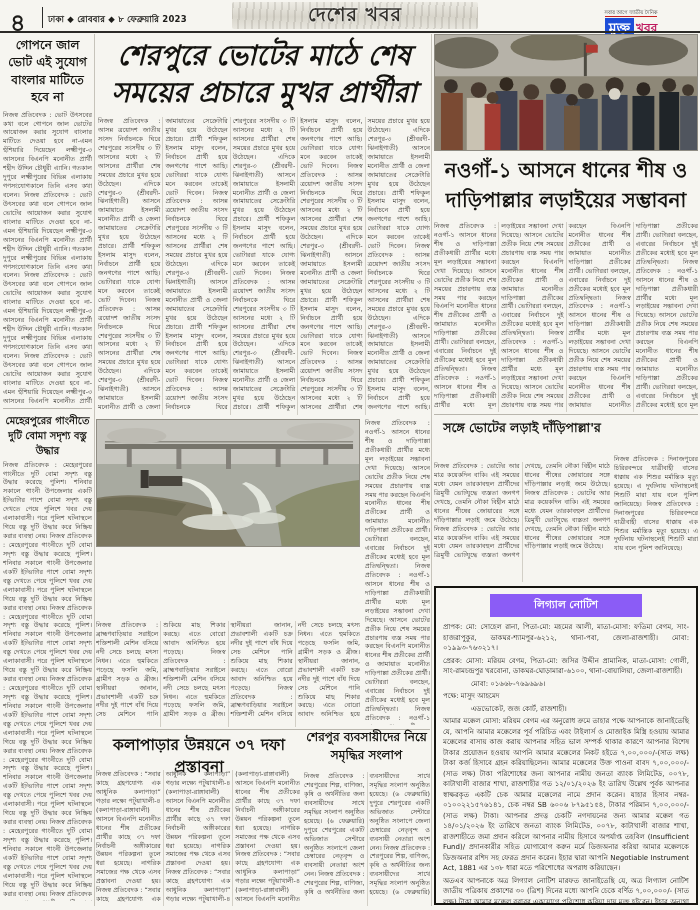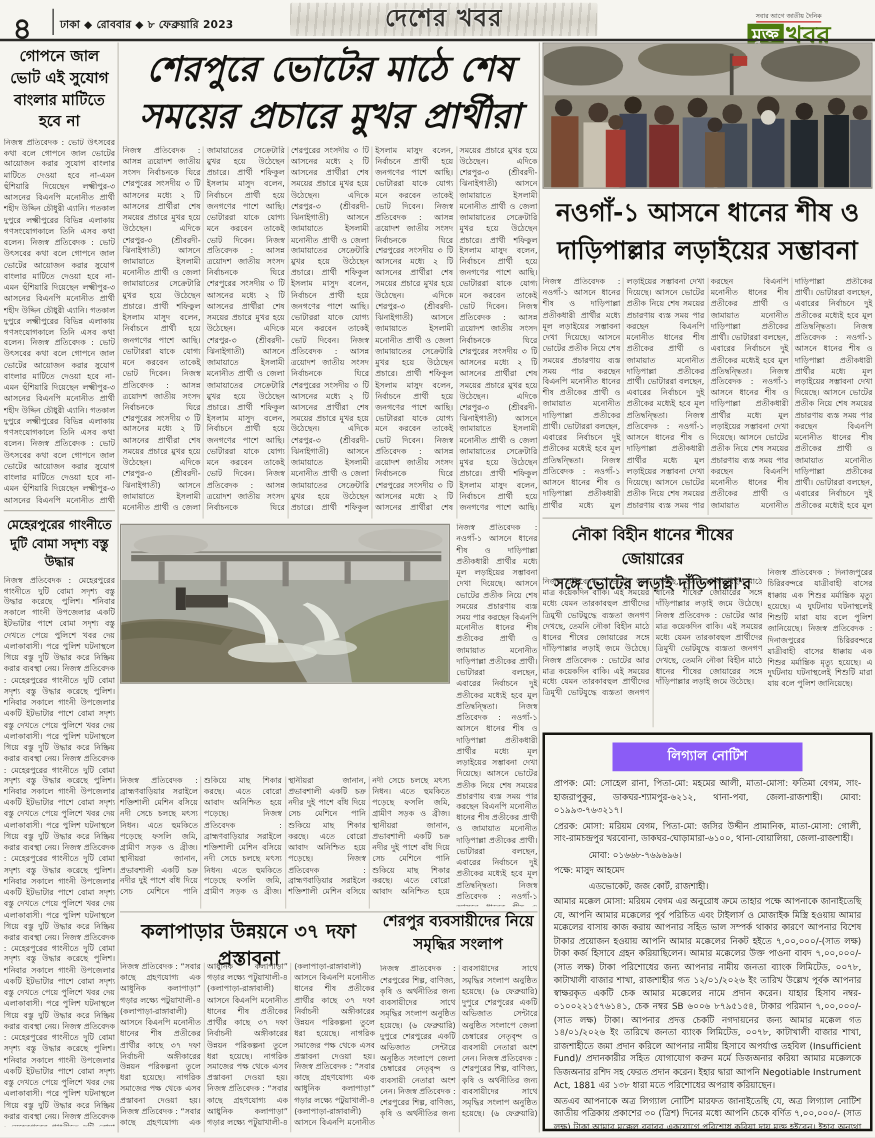--- a/index.html
+++ b/index.html
@@ -13,22 +13,22 @@
           background:
             repeating-linear-gradient(95deg,rgba(120,115,105,.18) 0 2px,rgba(0,0,0,0) 2px 7px),
             linear-gradient(180deg,#edebe4,#d8d5cb 55%,#e8e6de);
           display:flex;align-items:center;justify-content:center;border-radius:2px;}
   .banner-title{font-size:19px;font-weight:800;color:#35332e;letter-spacing:1px;
                 text-shadow:0 0 2px #ffffff,0 0 1px #ffffff;text-align:right;}
   .logo{position:absolute;right:6px;top:1px;width:126px;text-align:center;line-height:1;}
   .logo-tagline{display:inline-block;font-size:5px;color:#3a3a38;border-bottom:1.5px solid #c6201f;
                 padding-bottom:1px;margin-bottom:1px;}
   .logo-row{display:flex;align-items:center;justify-content:center;gap:2px;}
-  .logo-red{background:#4d7c0f;color:#fff;font-weight:800;font-size:14px;padding:3px 4px;}
-  .logo-black{font-weight:800;font-size:20px;color:#4d7c0f;font-family:Liberation Serif, serif;}
+  .logo-red{background:#1d4ed8;color:#fff;font-weight:800;font-size:14px;padding:3px 4px;}
+  .logo-black{font-weight:800;font-size:12px;color:#be185d;font-family:Liberation Serif, serif;}
   .logo-url{font-size:4.5px;color:#55524c;margin-top:1px;}
   .header-rule{position:absolute;left:0;top:31px;width:700px;height:2px;background:#2b2a27;}
   
   .vdiv{position:absolute;top:34px;width:1px;height:872px;background:#c6c3ba;}
   .hline{position:absolute;height:1px;background:#b9b6ad;}
   
   .tiny{font-size:6.3px;line-height:1.42;text-align:justify;overflow:hidden;
         word-break:break-word;color:#33312c;}
   .cols2{column-count:2;column-gap:5px;column-rule:1px solid #d2cfc6;}
   .cols3{column-count:3;column-gap:5px;column-rule:1px solid #d2cfc6;}
@@ -184,21 +184,20 @@
     </svg>
   </div>
   <div class="naogaon-head head">
     <div>নওগাঁ-১ আসনে ধানের শীষ ও</div>
     <div>দাড়িপাল্লার লড়াইয়ের সম্ভাবনা</div>
   </div>
   <div class="naogaon-body tiny cols4">নিজস্ব প্রতিবেদক : নওগাঁ-১ আসনে ধানের শীষ ও দাড়িপাল্লা প্রতীকধারী প্রার্থীর মধ্যে মূল লড়াইয়ের সম্ভাবনা দেখা দিয়েছে। আসনে ভোটের প্রতীক নিয়ে শেষ সময়ের প্রচারণায় ব্যস্ত সময় পার করছেন বিএনপি মনোনীত ধানের শীষ প্রতীকের প্রার্থী ও জামায়াত মনোনীত দাড়িপাল্লা প্রতীকের প্রার্থী। ভোটাররা বলছেন, এবারের নির্বাচনে দুই প্রতীকের মধ্যেই হবে মূল প্রতিদ্বন্দ্বিতা। নিজস্ব প্রতিবেদক : নওগাঁ-১ আসনে ধানের শীষ ও দাড়িপাল্লা প্রতীকধারী প্রার্থীর মধ্যে মূল লড়াইয়ের সম্ভাবনা দেখা দিয়েছে। আসনে ভোটের প্রতীক নিয়ে শেষ সময়ের প্রচারণায় ব্যস্ত সময় পার করছেন বিএনপি মনোনীত ধানের শীষ প্রতীকের প্রার্থী ও জামায়াত মনোনীত দাড়িপাল্লা প্রতীকের প্রার্থী। ভোটাররা বলছেন, এবারের নির্বাচনে দুই প্রতীকের মধ্যেই হবে মূল প্রতিদ্বন্দ্বিতা। নিজস্ব প্রতিবেদক : নওগাঁ-১ আসনে ধানের শীষ ও দাড়িপাল্লা প্রতীকধারী প্রার্থীর মধ্যে মূল লড়াইয়ের সম্ভাবনা দেখা দিয়েছে। আসনে ভোটের প্রতীক নিয়ে শেষ সময়ের প্রচারণায় ব্যস্ত সময় পার করছেন বিএনপি মনোনীত ধানের শীষ প্রতীকের প্রার্থী ও জামায়াত মনোনীত দাড়িপাল্লা প্রতীকের প্রার্থী। ভোটাররা বলছেন, এবারের নির্বাচনে দুই প্রতীকের মধ্যেই হবে মূল প্রতিদ্বন্দ্বিতা। নিজস্ব প্রতিবেদক : নওগাঁ-১ আসনে ধানের শীষ ও দাড়িপাল্লা প্রতীকধারী প্রার্থীর মধ্যে মূল লড়াইয়ের সম্ভাবনা দেখা দিয়েছে। আসনে ভোটের প্রতীক নিয়ে শেষ সময়ের প্রচারণায় ব্যস্ত সময় পার করছেন বিএনপি মনোনীত ধানের শীষ প্রতীকের প্রার্থী ও জামায়াত মনোনীত দাড়িপাল্লা প্রতীকের প্রার্থী। ভোটাররা বলছেন, এবারের নির্বাচনে দুই প্রতীকের মধ্যেই হবে মূল প্রতিদ্বন্দ্বিতা। নিজস্ব প্রতিবেদক : নওগাঁ-১ আসনে ধানের শীষ ও দাড়িপাল্লা প্রতীকধারী প্রার্থীর মধ্যে মূল লড়াইয়ের সম্ভাবনা দেখা দিয়েছে। আসনে ভোটের প্রতীক নিয়ে শেষ সময়ের প্রচারণায় ব্যস্ত সময় পার করছেন বিএনপি মনোনীত ধানের শীষ প্রতীকের প্রার্থী ও জামায়াত মনোনীত দাড়িপাল্লা প্রতীকের প্রার্থী। ভোটাররা বলছেন, এবারের নির্বাচনে দুই প্রতীকের মধ্যেই হবে মূল প্রতিদ্বন্দ্বিতা। নিজস্ব প্রতিবেদক : নওগাঁ-১ আসনে ধানের শীষ ও দাড়িপাল্লা প্রতীকধারী প্রার্থীর মধ্যে মূল লড়াইয়ের সম্ভাবনা দেখা দিয়েছে। আসনে ভোটের প্রতীক নিয়ে শেষ সময়ের প্রচারণায় ব্যস্ত সময় পার করছেন বিএনপি মনোনীত ধানের শীষ প্রতীকের প্রার্থী ও জামায়াত মনোনীত দাড়িপাল্লা প্রতীকের প্রার্থী। ভোটাররা বলছেন, এবারের নির্বাচনে দুই প্রতীকের মধ্যেই হবে মূল প্রতিদ্বন্দ্বিতা। নিজস্ব প্রতিবেদক : নওগাঁ-১ আসনে ধানের শীষ ও দাড়িপাল্লা প্রতীকধারী প্রার্থীর মধ্যে মূল লড়াইয়ের সম্ভাবনা দেখা দিয়েছে। আসনে ভোটের প্রতীক নিয়ে শেষ সময়ের প্রচারণায় ব্যস্ত সময় পার করছেন বিএনপি মনোনীত ধানের শীষ প্রতীকের প্রার্থী ও জামায়াত মনোনীত দাড়িপাল্লা প্রতীকের প্রার্থী। ভোটাররা বলছেন, এবারের নির্বাচনে দুই প্রতীকের মধ্যেই হবে মূল প্রতিদ্বন্দ্বিতা। নিজস্ব প্রতিবেদক : নওগাঁ-১ আসনে ধানের শীষ ও দাড়িপাল্লা প্রতীকধারী প্রার্থীর মধ্যে মূল লড়াইয়ের সম্ভাবনা দেখা দিয়েছে। আসনে ভোটের প্রতীক নিয়ে শেষ সময়ের প্রচারণায় ব্যস্ত সময় পার করছেন বিএনপি মনোনীত ধানের শীষ প্রতীকের প্রার্থী ও জামায়াত মনোনীত দাড়িপাল্লা প্রতীকের প্রার্থী। ভোটাররা বলছেন, এবারের নির্বাচনে দুই প্রতীকের মধ্যেই হবে মূল প্রতিদ্বন্দ্বিতা।</div>
 
   <div class="hline rb-line"></div>
   <div class="boat-head head">
-    <div>নৌকা বিহীন ধানের শীষের জোয়ারের</div>
     <div>সঙ্গে ভোটের লড়াই দাঁড়িপাল্লা'র</div>
   </div>
   <div class="boat-body tiny cols2">নিজস্ব প্রতিবেদক : ভোটের আর মাত্র কয়েকদিন বাকি। এই সময়ের মধ্যে যেমন তারকাবহুল প্রার্থীদের ত্রিমুখী ভোটযুদ্ধে ব্যস্ততা জনগণ দেখছে, তেমনি নৌকা বিহীন মাঠে ধানের শীষের জোয়ারের সঙ্গে দাঁড়িপাল্লার লড়াই জমে উঠেছে। নিজস্ব প্রতিবেদক : ভোটের আর মাত্র কয়েকদিন বাকি। এই সময়ের মধ্যে যেমন তারকাবহুল প্রার্থীদের ত্রিমুখী ভোটযুদ্ধে ব্যস্ততা জনগণ দেখছে, তেমনি নৌকা বিহীন মাঠে ধানের শীষের জোয়ারের সঙ্গে দাঁড়িপাল্লার লড়াই জমে উঠেছে। নিজস্ব প্রতিবেদক : ভোটের আর মাত্র কয়েকদিন বাকি। এই সময়ের মধ্যে যেমন তারকাবহুল প্রার্থীদের ত্রিমুখী ভোটযুদ্ধে ব্যস্ততা জনগণ দেখছে, তেমনি নৌকা বিহীন মাঠে ধানের শীষের জোয়ারের সঙ্গে দাঁড়িপাল্লার লড়াই জমে উঠেছে।</div>
   <div class="chirir-body tiny">নিজস্ব প্রতিবেদক : দিনাজপুরের চিরিরবন্দরে যাত্রীবাহী বাসের ধাক্কায় এক শিশুর মর্মান্তিক মৃত্যু হয়েছে। এ দুর্ঘটনায় ঘটনাস্থলেই শিশুটি মারা যায় বলে পুলিশ জানিয়েছে। নিজস্ব প্রতিবেদক : দিনাজপুরের চিরিরবন্দরে যাত্রীবাহী বাসের ধাক্কায় এক শিশুর মর্মান্তিক মৃত্যু হয়েছে। এ দুর্ঘটনায় ঘটনাস্থলেই শিশুটি মারা যায় বলে পুলিশ জানিয়েছে।</div>
 
   <div class="legal">
     <div class="legal-bar">লিগ্যাল নোটিশ</div>
     <p class="lbl">প্রাপক: মো: সোহেল রানা, পিতা-মো: মহমের আলী, মাতা-মোসা: ফতিমা বেগম, সাং-হাজরাপুকুর, ডাকঘর-শ্যামপুর-৬২১২, থানা-পবা, জেলা-রাজশাহী। মোবা: ০১৯৯৩-৭৬৩২১৭।</p>
     <p class="lbl">প্রেরক: মোসা: মরিয়ম বেগম, পিতা-মো: জসির উদ্দীন প্রামানিক, মাতা-মোসা: গোলী, সাং-রামচন্দ্রপুর খরবোনা, ডাকঘর-ঘোড়ামারা-৬১০০, থানা-বোয়ালিয়া, জেলা-রাজশাহী।</p>
     <p class="ind">মোবা: ০১৬৬৮-৭৬৯৬৯৬।</p>

